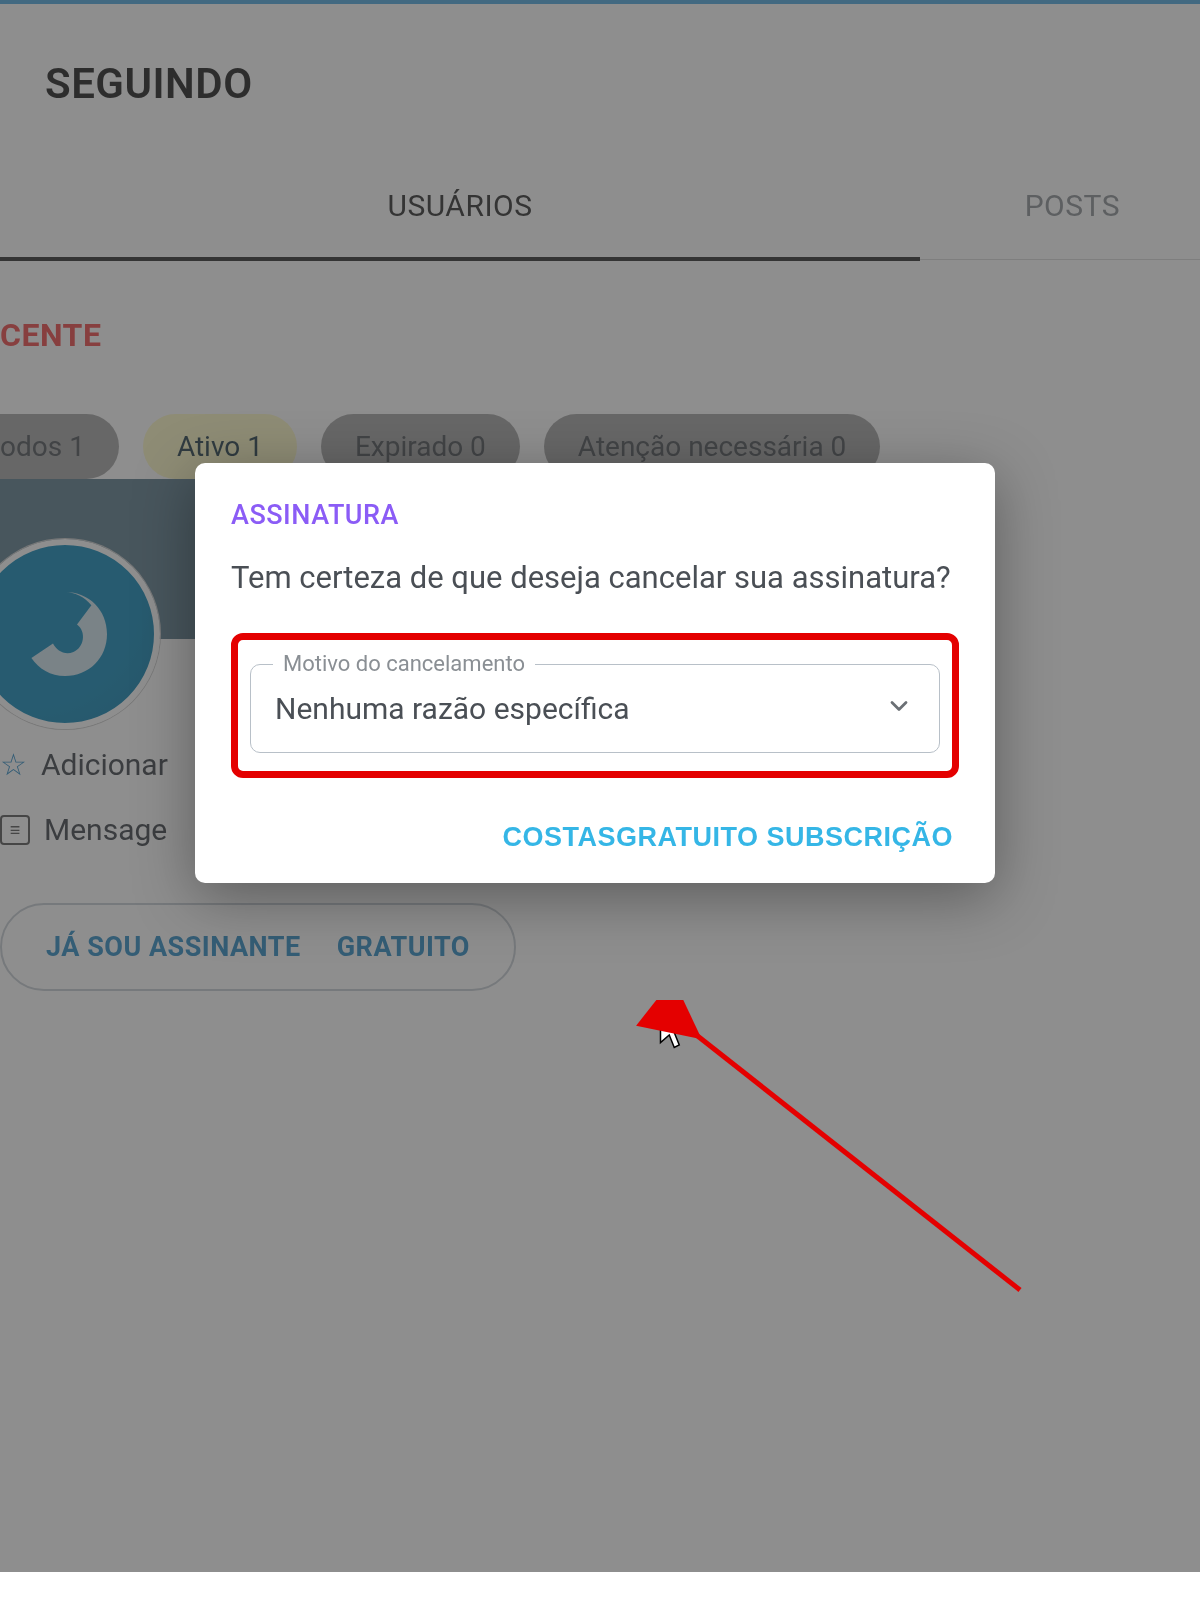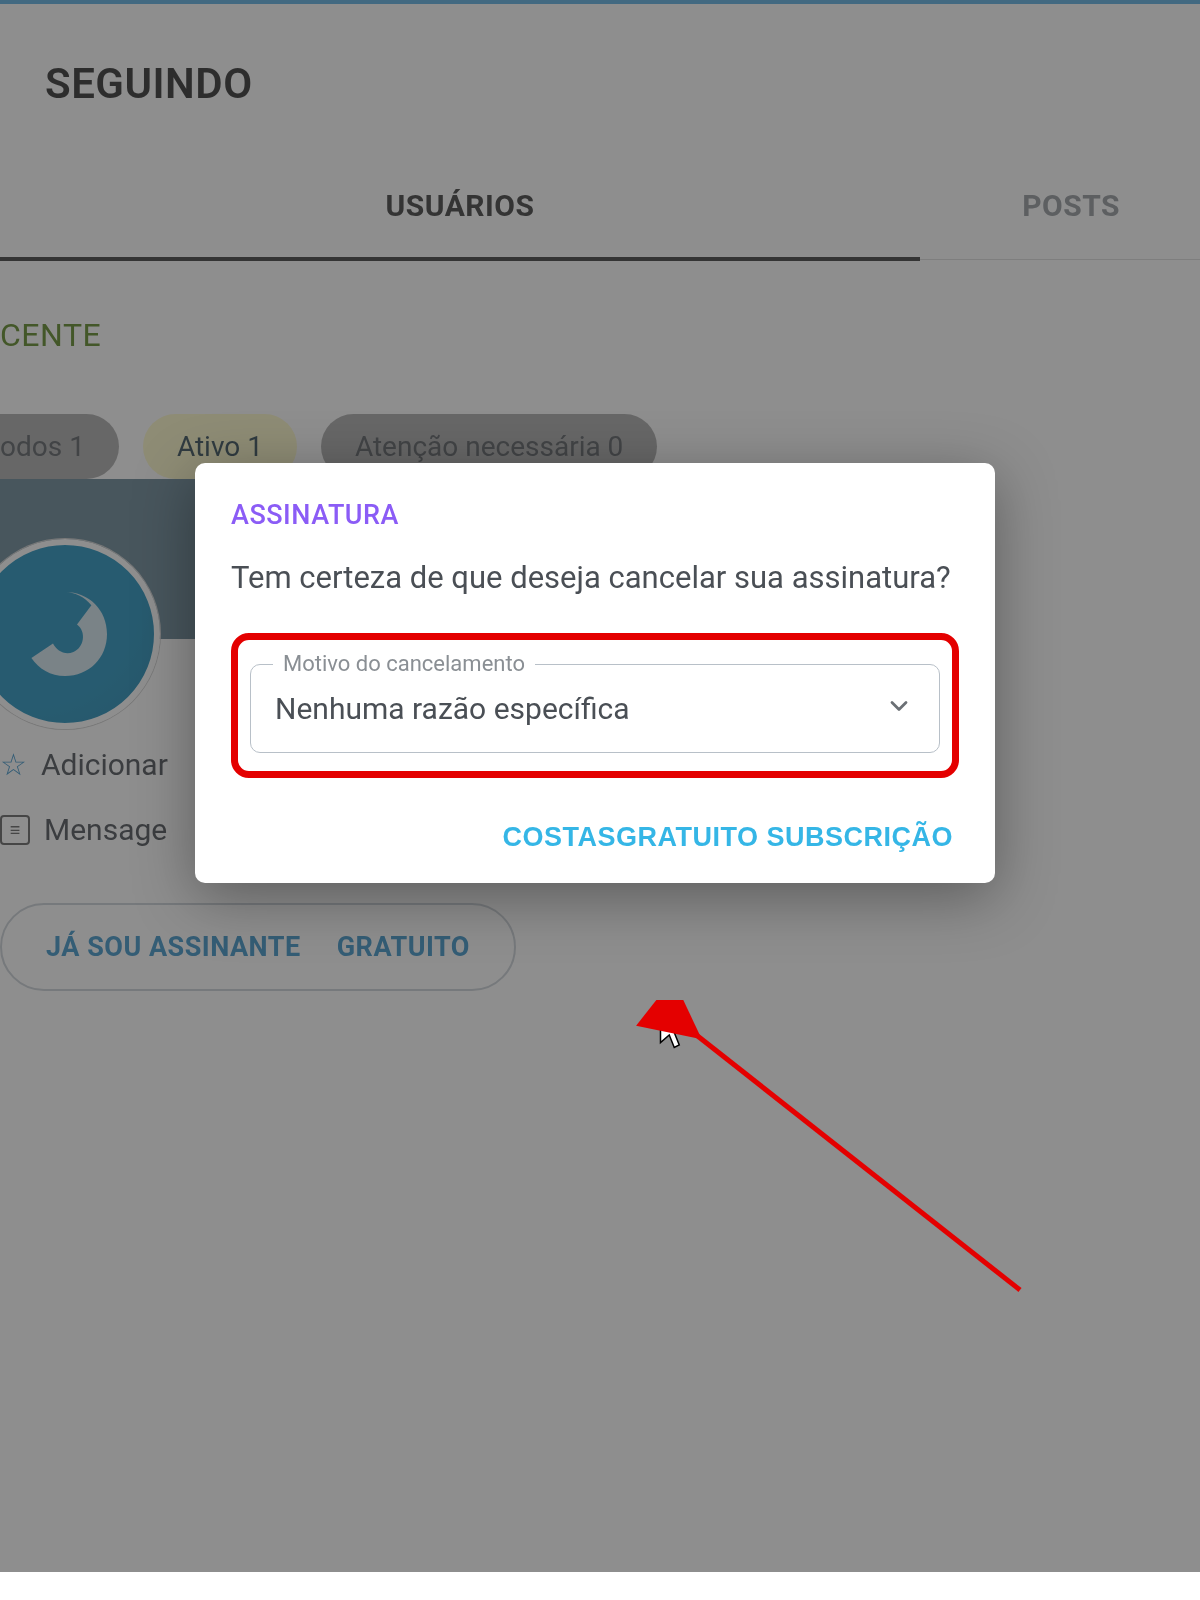--- a/index.html
+++ b/index.html
@@ -4,25 +4,25 @@
 <style>
   * { box-sizing: border-box; margin: 0; padding: 0; }
   html, body { width: 1200px; height: 1600px; font-family: -apple-system, BlinkMacSystemFont, "Segoe UI", Roboto, Helvetica, Arial, sans-serif; background: #fff; overflow: hidden; }
   .viewport { position: relative; width: 1200px; height: 1572px; }
 
   
   .bg { position: absolute; inset: 0; }
   .bg-top-border { height: 4px; background: #4aa8e0; }
   .page-title { font-size: 42px; font-weight: 600; color: #1a1a1a; padding: 55px 0 0 45px; letter-spacing: 0.5px; }
   .tabs { display: flex; margin-top: 50px; border-bottom: 1px solid #d8d8d8; }
-  .tab { flex: 1; text-align: center; font-size: 30px; font-weight: 700; color: #8a8f94; padding: 30px 0 34px; letter-spacing: 0.5px; }
+  .tab { flex: 1; text-align: center; font-size: 30px; font-weight: 400; color: #8a8f94; padding: 30px 0 34px; letter-spacing: 0.5px; }
   .tab.active { color: #2a2a2a; border-bottom: 4px solid #2a2a2a; margin-bottom: -2px; }
   .tab.posts { flex: 0 0 280px; text-align: right; padding-right: 80px; }
 
-  .section-label { font-size: 32px; font-weight: 400; color: #4d7c0f; padding: 56px 0 0 0; letter-spacing: 0.5px; }
+  .section-label { font-size: 32px; font-weight: 700; color: #ef4444; padding: 56px 0 0 0; letter-spacing: 0.5px; }
 
   .chips { display: flex; gap: 24px; margin-top: 60px; }
   .chip { background: #a3a3a3; color: #4a4f55; font-size: 28px; padding: 16px 34px; border-radius: 999px; }
   .chip.cut { border-top-left-radius: 0; border-bottom-left-radius: 0; padding-left: 0; }
   .chip.active { background: #fef9c3; color: #1f3a47; }
 
   .card-area { margin-top: 56px; position: relative; }
   .avatar { width: 190px; height: 190px; border-radius: 50%; background: radial-gradient(circle at 30% 30%, #0b87b8 0%, #0b87b8 60%, #0a7aa7 100%); position: relative; overflow: hidden; border: 6px solid #fff; box-shadow: 0 0 0 1px #ccc; margin-left: -30px; margin-top: 60px;}
   .avatar-bg-corner { position: absolute; top: -60px; left: -30px; width: 240px; height: 160px; background: #5a7a8a; }
   .avatar-glyph { position: absolute; inset: 0; display: flex; align-items: center; justify-content: center; }
@@ -36,21 +36,21 @@
   .sub-pill span { font-size: 27px; font-weight: 700; color: #2a8ac4; letter-spacing: 0.5px; }
 
   
   .scrim { position: absolute; inset: 0; background: rgba(60,60,60,0.58); }
 
   
   .modal { position: absolute; left: 195px; top: 463px; width: 800px; background: #fff; border-radius: 10px; box-shadow: 0 14px 60px rgba(0,0,0,0.35); padding: 36px 36px 30px; }
   .modal-title { font-size: 27px; font-weight: 500; color: #8b5cf6; letter-spacing: 0.5px; }
   .modal-body { font-size: 31px; color: #4a4f55; line-height: 1.35; margin-top: 26px; }
 
-  .highlight-box { border: 7px solid #e40000; border-radius: 18px; margin-top: 34px; padding: 14px 12px 18px; }
+  .highlight-box { border: 7px solid #e40000; border-radius: 12px; margin-top: 34px; padding: 14px 12px 18px; }
   .field-wrap { position: relative; border: 1.5px solid #b8c0c8; border-radius: 10px; padding: 26px 24px; margin-top: 10px; }
   .field-legend { position: absolute; top: -14px; left: 22px; background: #fff; padding: 0 10px; font-size: 22px; color: #8a8f94; }
   .field-value { font-size: 30px; color: #4a4f55; }
   .chevron { position: absolute; right: 26px; top: 50%; transform: translateY(-50%); color: #6b7075; }
   .chevron svg { width: 28px; height: 28px; }
 
   .modal-actions { display: flex; justify-content: flex-end; margin-top: 44px; padding-right: 6px; }
   .modal-btn { background: none; border: none; font-size: 27px; font-weight: 700; color: #35b6e6; letter-spacing: 0.5px; cursor: pointer; }
 
   
@@ -70,20 +70,21 @@
     <div class="tabs">
       <div class="tab active">USUÁRIOS</div>
       <div class="tab posts">POSTS</div>
     </div>
 
     <div class="section-label">CENTE</div>
 
     <div class="chips">
       <div class="chip cut">odos 1</div>
       <div class="chip active">Ativo 1</div>
+      <div class="chip">Expirado 0</div>
       <div class="chip">Atenção necessária 0</div>
     </div>
 
     <div class="card-area">
       <div class="avatar-bg-corner"></div>
       <div class="avatar">
         <div class="avatar-glyph">
           <svg viewBox="0 0 100 100">
               <path d="M50 15 C70 15 85 30 85 50 C85 70 70 85 50 85 C38 85 28 79 22 70 L40 58 C43 64 50 68 57 65 C66 61 68 48 60 42 L72 26 C66 19 58 15 50 15 Z" fill="#cfe5ef"></path>
             </svg>

